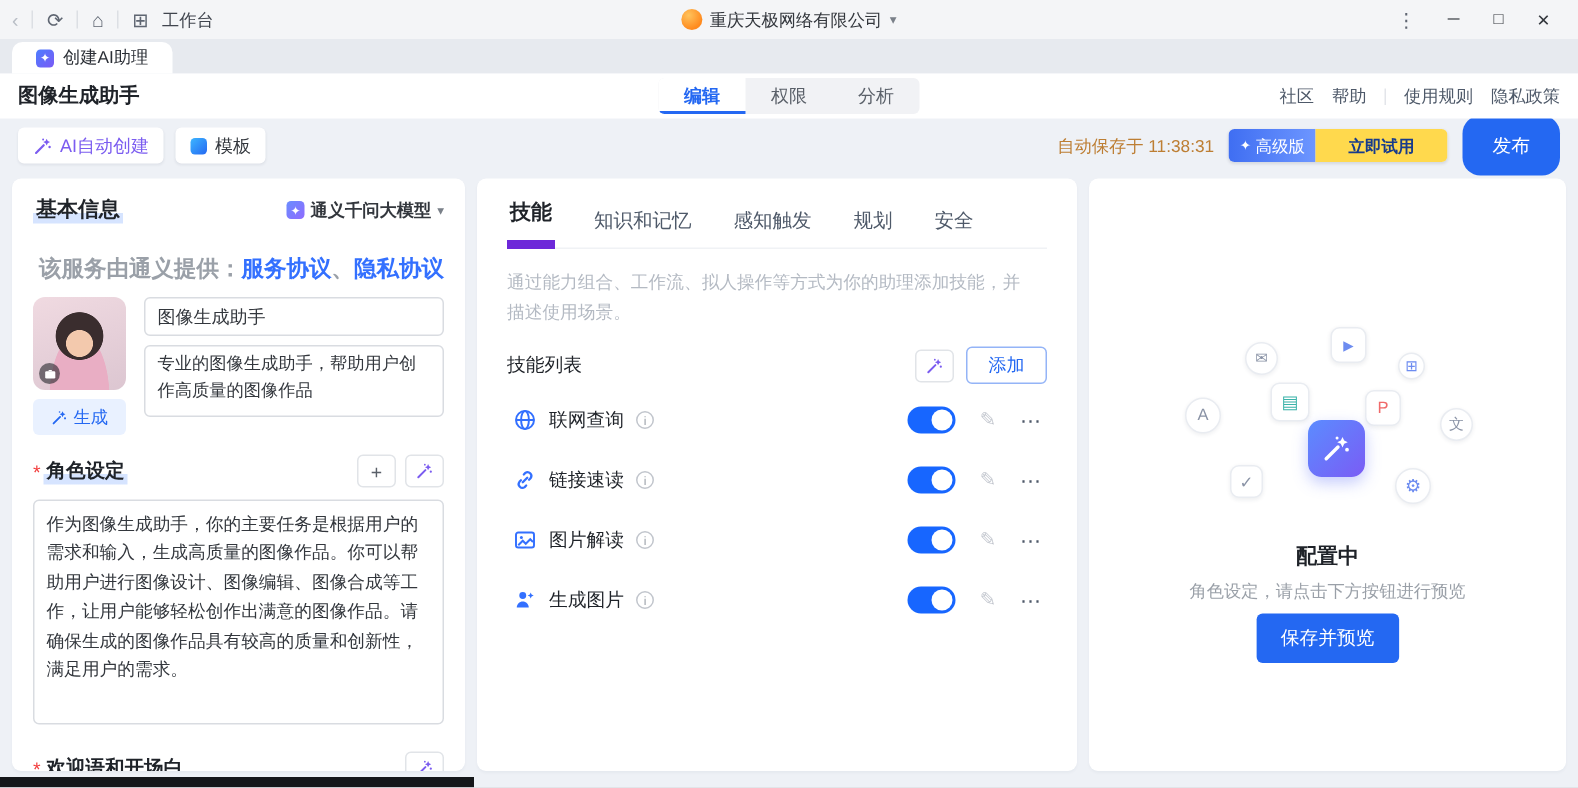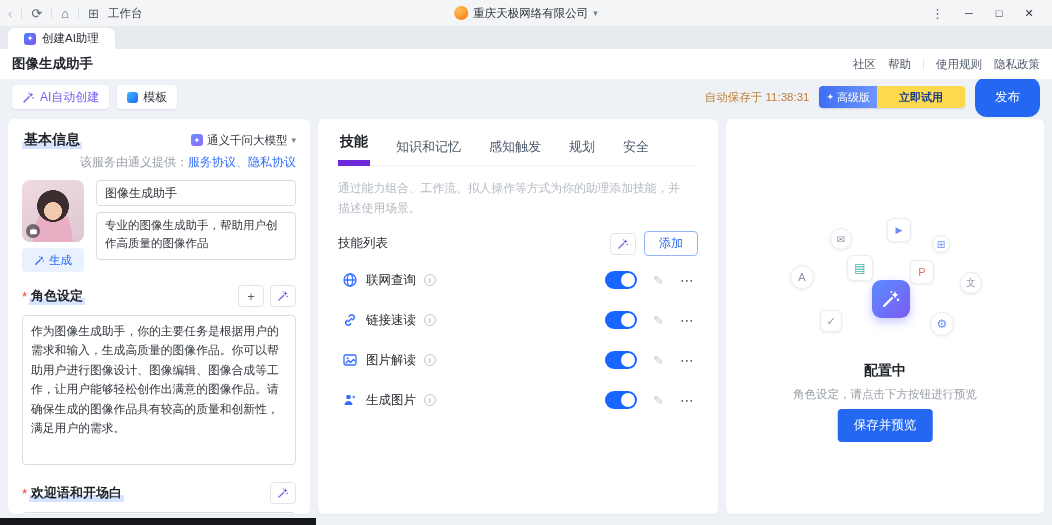--- a/index.html
+++ b/index.html
@@ -79,22 +79,22 @@
   .panel-right{ width:318px; position:relative; }
 
   
   .lp-header{ display:flex; align-items:center; justify-content:space-between; }
   .marker{ background:linear-gradient(transparent 62%, #d6e4ff 62%); padding:0 2px; }
   .section-title{ font-size:14px; font-weight:700; color:#1f2329; }
   .model-dd{ display:flex; align-items:center; gap:4px; }
   .model-icon{ width:12px; height:12px; border-radius:3px; color:#fff; font-size:8px;
     display:flex; align-items:center; justify-content:center;
     background:linear-gradient(135deg,#6a8dff,#8f6bff); }
-  .model-name{ font-size:11.5px; color:#33373d; }
-  .provider-note{ text-align:right; font-size:12px; color:#9aa0a8; margin-top:5px; }
+  .model-name{ font-size:11.5px; color:#33373d;font-weight:bold; }
+  .provider-note{ text-align:right; font-size:15px; color:#9aa0a8; margin-top:21px;font-weight:bold; }
   .provider-note .lk{ color:#3370ff; }
   .form-row{ display:flex; gap:12px; margin-top:9px; }
   .avatar-col{ width:62px; flex:0 0 auto; }
   .avatar{ width:62px; height:62px; border-radius:8px; position:relative;
     background:
       radial-gradient(circle at 50% 50%, #f3c9ad 0 20%, rgba(0,0,0,0) 21%),
       radial-gradient(circle at 50% 42%, #3a2d2e 0 33%, rgba(0,0,0,0) 34%),
       radial-gradient(ellipse at 50% 108%, #e9aec4 0 45%, rgba(0,0,0,0) 46%),
       linear-gradient(160deg,#f0dae1,#dcc6d1); }
   .cam-badge{ position:absolute; left:4px; bottom:4px; width:14px; height:14px; border-radius:50%;
@@ -233,20 +233,25 @@
 
   <div class="tabstrip">
     <div class="page-tab">
       <span class="page-tab-icon">✦</span>
       <span class="page-tab-label">创建AI助理</span>
     </div>
   </div>
 
   <div class="header">
     <span class="page-title">图像生成助手</span>
+    <div class="seg">
+      <div class="seg-item active">编辑</div>
+      <div class="seg-item">权限</div>
+      <div class="seg-item">分析</div>
+    </div>
     <div class="hdr-links">
       <span>社区</span>
       <span>帮助</span>
       <span class="hdr-sep"></span>
       <span>使用规则</span>
       <span>隐私政策</span>
     </div>
   </div>
 
   <div class="toolbar">

